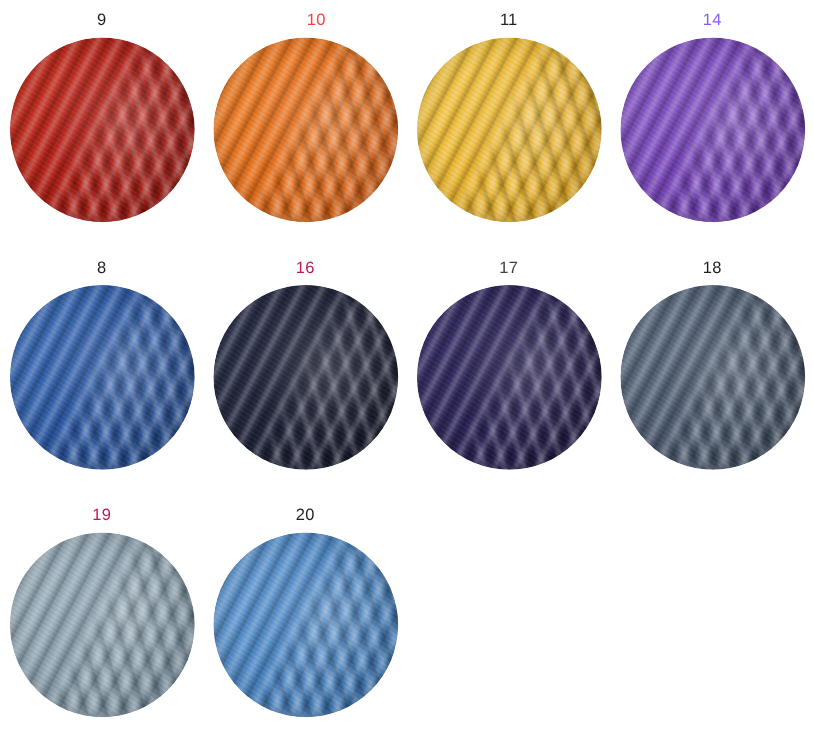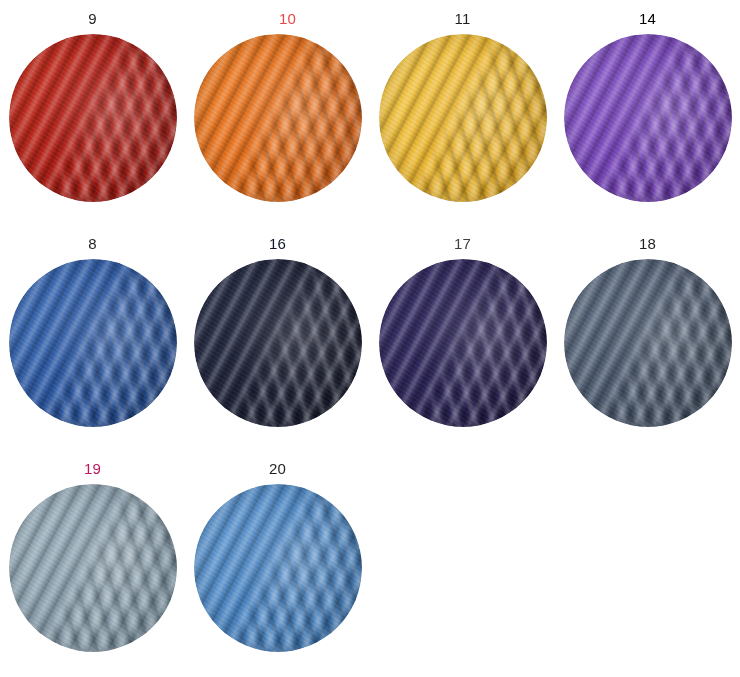--- a/index.html
+++ b/index.html
@@ -153,41 +153,41 @@
       <div class="swatch-label" style="color: rgb(35, 31, 32);">11</div>
       <div class="yarn-ball">
         <div class="yarn-base" style="background: linear-gradient(118deg, rgb(249, 209, 88) 0%, rgb(239, 186, 51) 42%, rgb(239, 186, 51) 58%, rgb(214, 156, 25) 100%);"></div>
         <div class="yarn-strands"></div>
         <div class="yarn-band"></div>
         <div class="yarn-twist"></div>
         <div class="yarn-shade"></div>
       </div>
     </div>
     <div class="swatch-cell">
-      <div class="swatch-label" style="color: #000000; text-align: right;">14</div>
+      <div class="swatch-label" style="color: #8b5cf6; text-align: right;">14</div>
       <div class="yarn-ball">
         <div class="yarn-base" style="background: linear-gradient(118deg, rgb(147, 102, 209) 0%, rgb(121, 71, 188) 42%, rgb(121, 71, 188) 58%, rgb(91, 46, 150) 100%);"></div>
         <div class="yarn-strands"></div>
         <div class="yarn-band"></div>
         <div class="yarn-twist"></div>
         <div class="yarn-shade"></div>
       </div>
     </div>
     <div class="swatch-cell">
       <div class="swatch-label" style="color: rgb(35, 31, 32);">8</div>
       <div class="yarn-ball">
         <div class="yarn-base" style="background: linear-gradient(118deg, rgb(74, 123, 196) 0%, rgb(46, 91, 166) 42%, rgb(46, 91, 166) 58%, rgb(28, 63, 124) 100%);"></div>
         <div class="yarn-strands"></div>
         <div class="yarn-band"></div>
         <div class="yarn-twist"></div>
         <div class="yarn-shade"></div>
       </div>
     </div>
     <div class="swatch-cell">
-      <div class="swatch-label" style="color: #0f172a;">16</div>
+      <div class="swatch-label" style="color: #be185d;">16</div>
       <div class="yarn-ball">
         <div class="yarn-base" style="background: linear-gradient(118deg, rgb(51, 58, 85) 0%, rgb(32, 36, 58) 42%, rgb(32, 36, 58) 58%, rgb(16, 19, 34) 100%);"></div>
         <div class="yarn-strands"></div>
         <div class="yarn-band"></div>
         <div class="yarn-twist"></div>
         <div class="yarn-shade"></div>
       </div>
     </div>
     <div class="swatch-cell">
       <div class="swatch-label" style="color: #404040;">17</div>

